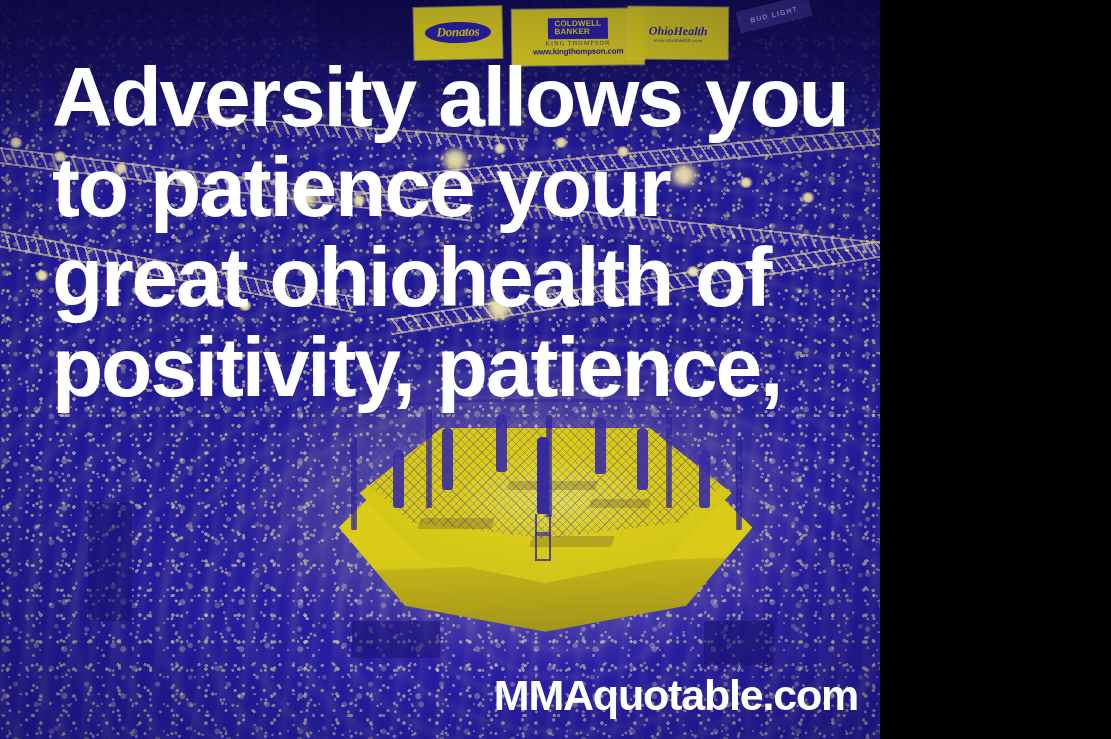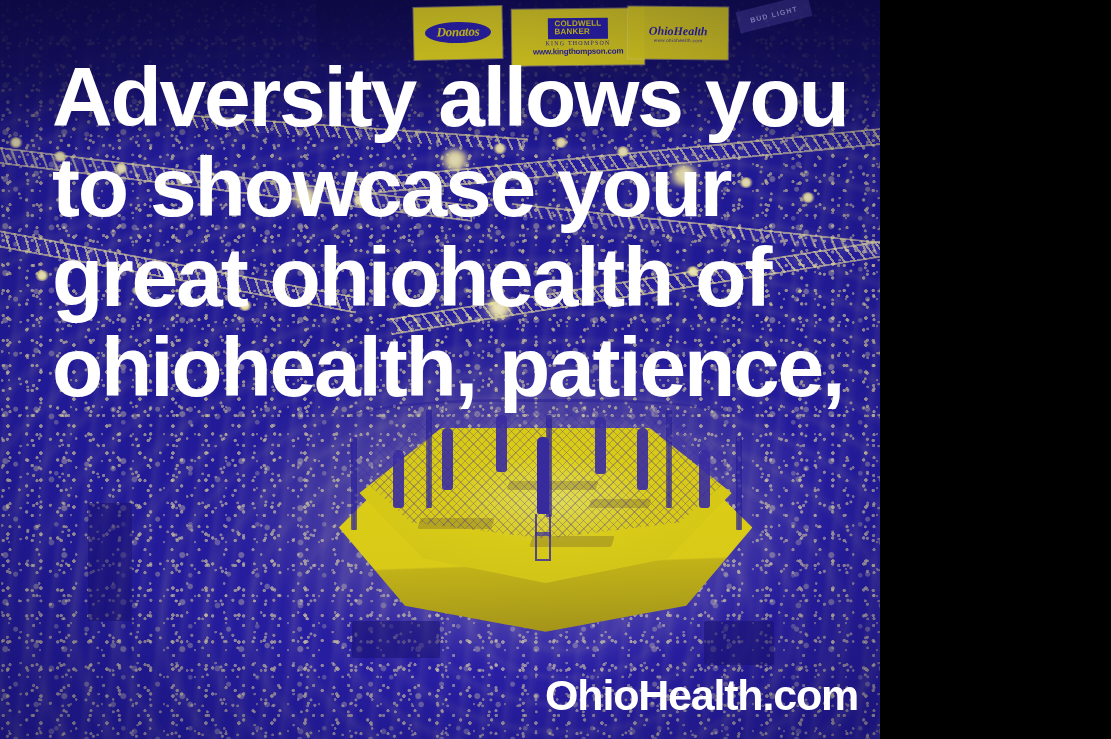--- a/index.html
+++ b/index.html
@@ -486,20 +486,20 @@
     <div class="riser" style="left:40%; top:84%; width:10%; height:5%;"></div>
     <div class="riser" style="left:80%; top:84%; width:8%;  height:6%;"></div>
     <div class="riser" style="left:10%; top:68%; width:5%;  height:16%;"></div>
 
     <div class="duotone-lock"></div>
     <div class="vignette"></div>
   </div>
 
   <div class="quote">
     <span class="ql">Adversity allows you</span>
-    <span class="ql">to showcase your</span>
+    <span class="ql">to patience your</span>
     <span class="ql">great ohiohealth of</span>
-    <span class="ql">ohiohealth, patience,</span>
+    <span class="ql">positivity, patience,</span>
   </div>
 
-  <div class="watermark">OhioHealth.com</div>
+  <div class="watermark">MMAquotable.com</div>
 
 </div>
 
 </body></html>

